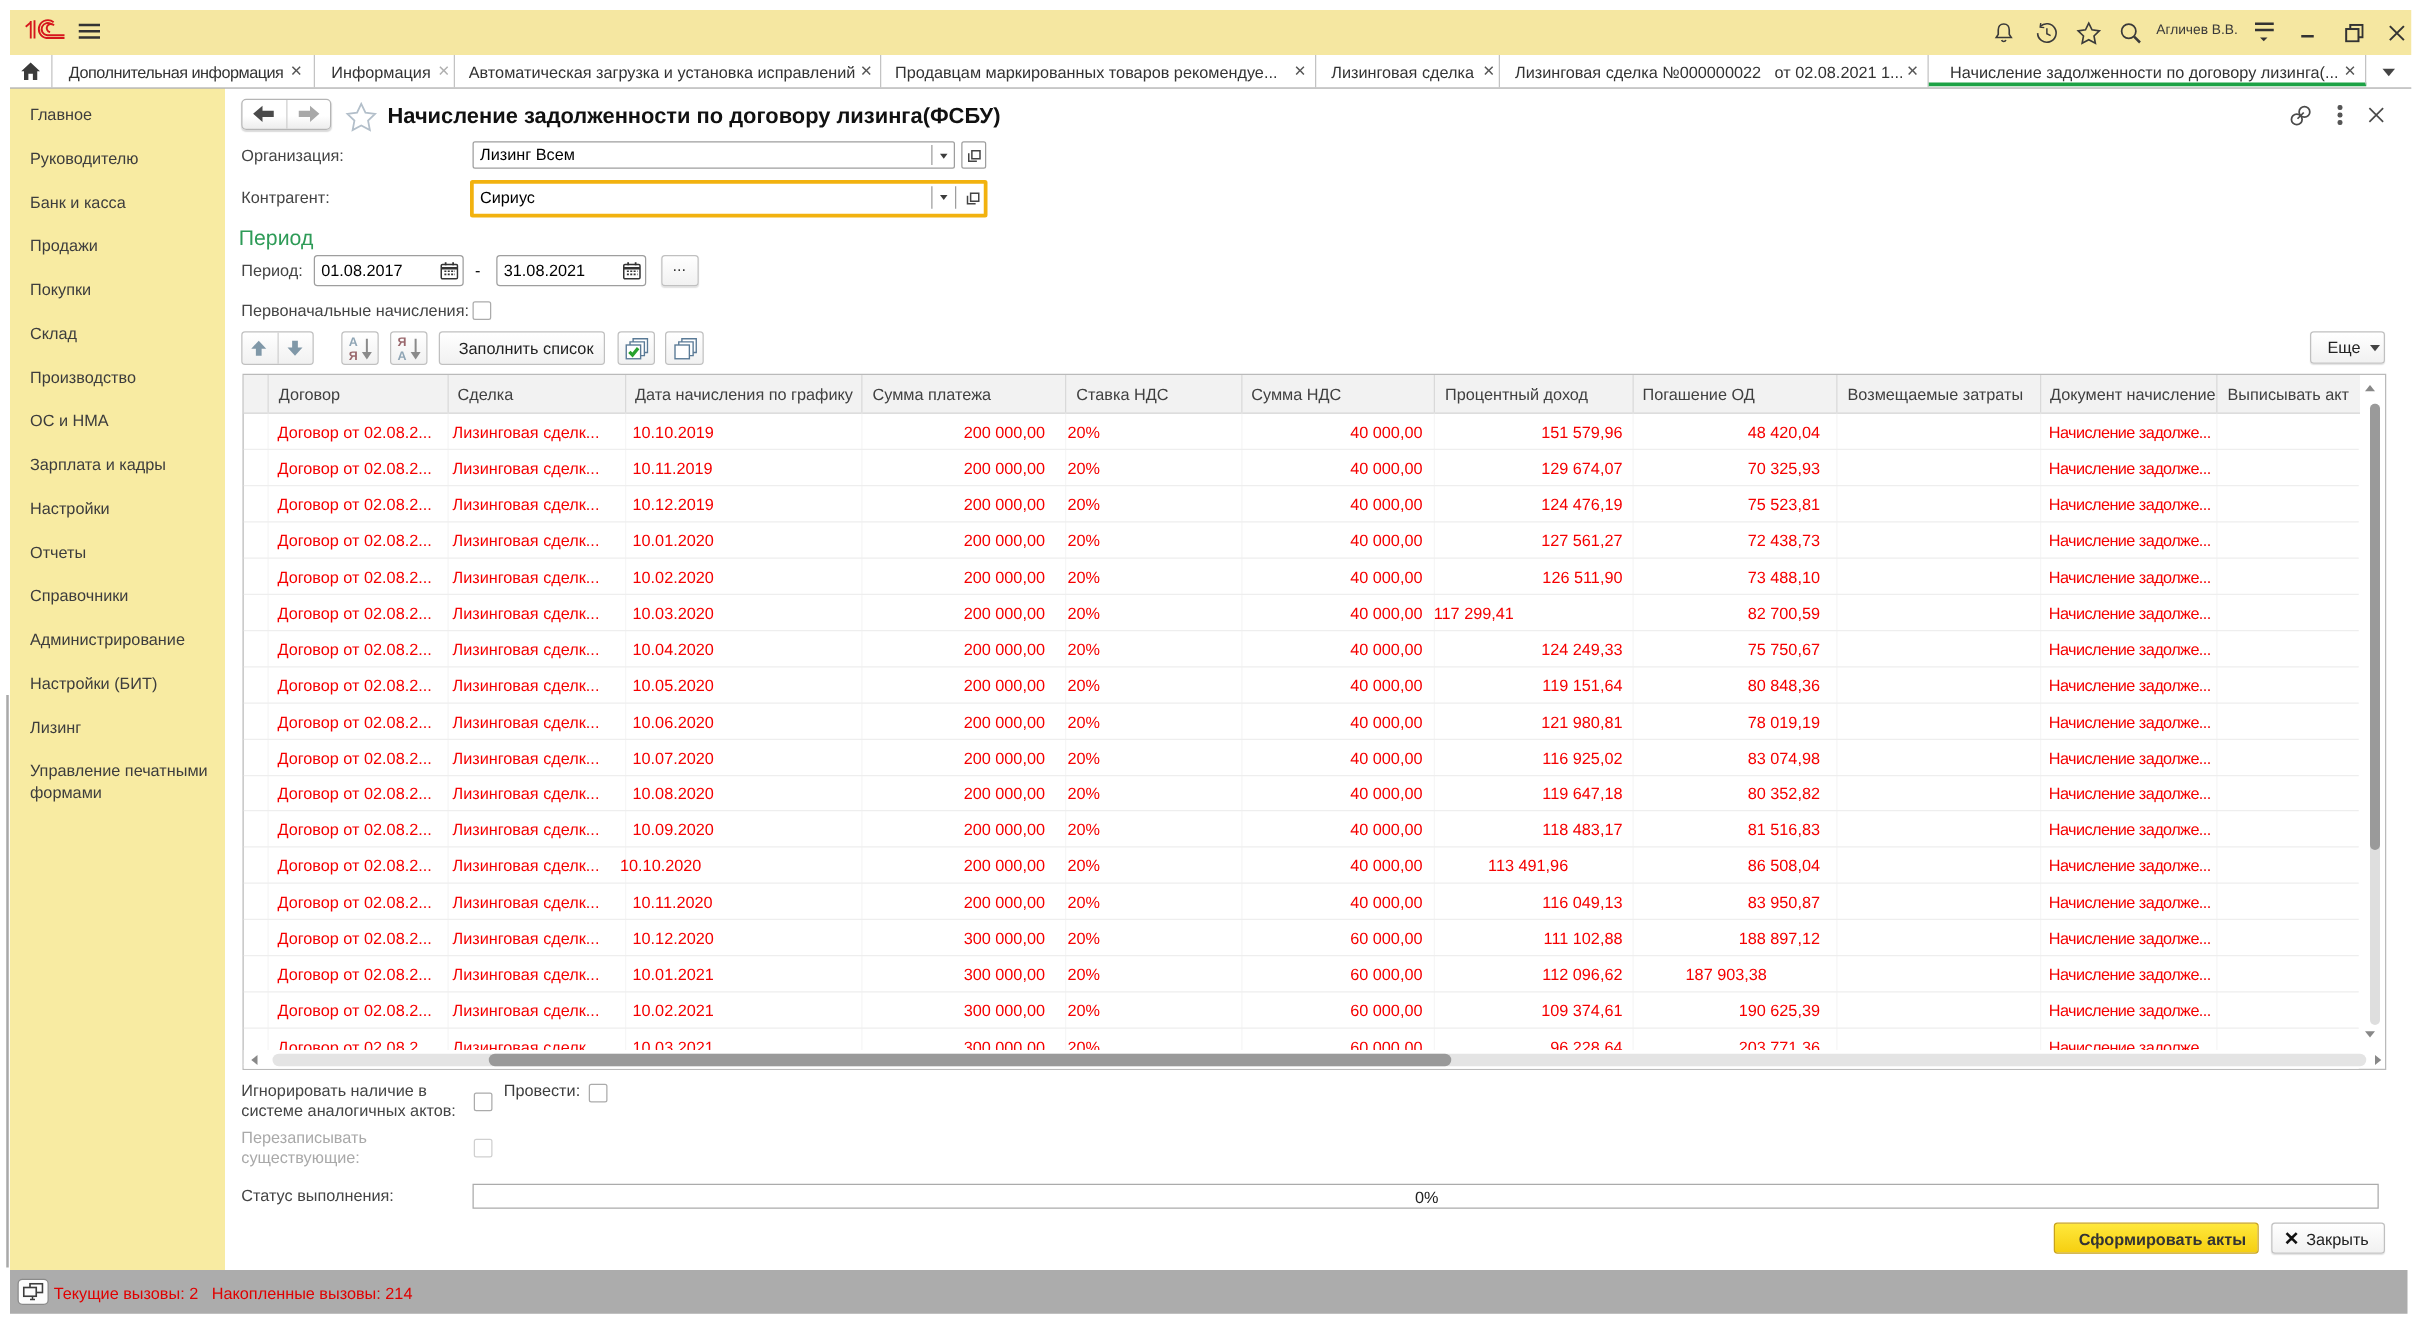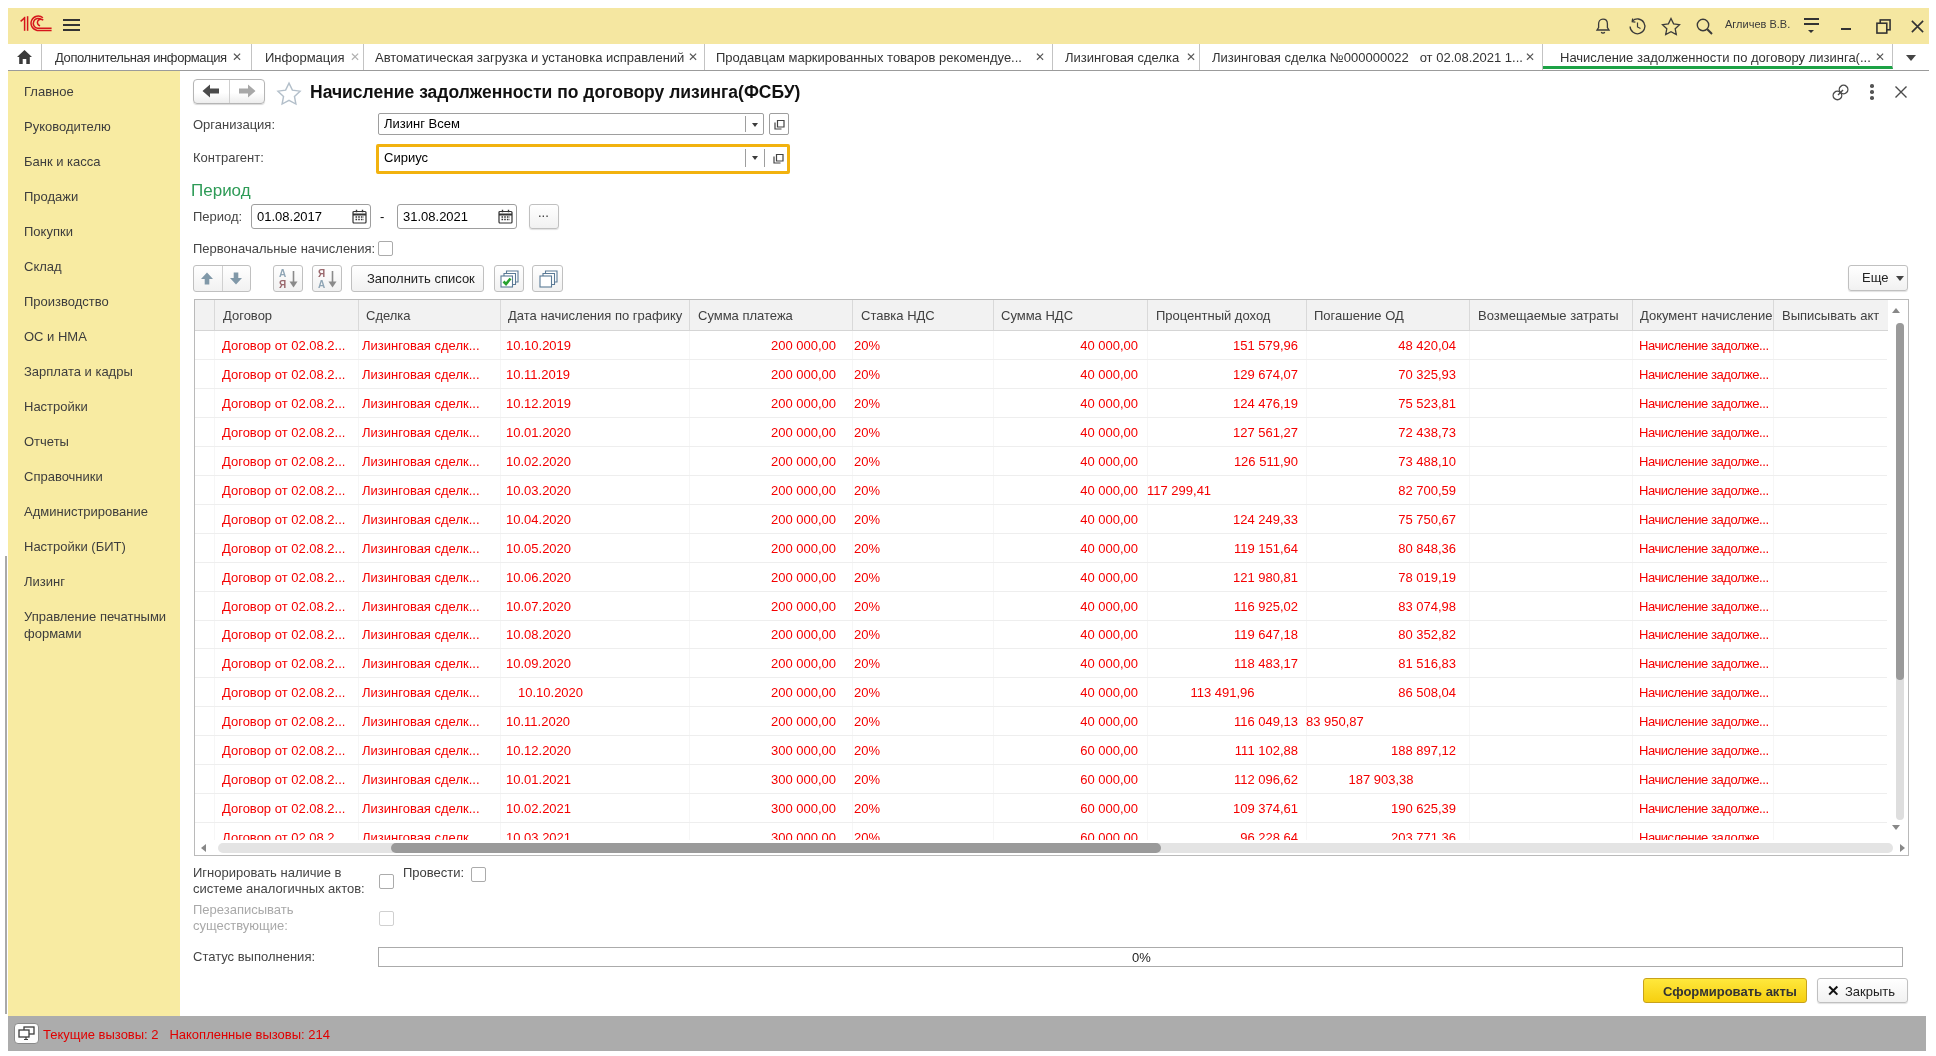--- a/index.html
+++ b/index.html
@@ -407,37 +407,37 @@
           <span style="left:494px;width:147px;text-align:right">200 000,00</span>
           <span style="left:659px">20%</span>
           <span style="left:798px;width:145px;text-align:right">40 000,00</span>
           <span style="left:952px;width:151px;text-align:right">118 483,17</span>
           <span style="left:1111px;width:150px;text-align:right">81 516,83</span>
           <span style="left:1444px;width:132px;overflow:hidden;letter-spacing:-0.45px">Начисление задолже...</span>
         </div>
       <div class="row" style="top:378.3px">
           <span style="left:27px">Договор от 02.08.2...</span>
           <span style="left:167px">Лизинговая сделк...</span>
-          <span style="left:323px">10.10.2020</span>
+          <span style="left:301px">10.10.2020</span>
           <span style="left:494px;width:147px;text-align:right">200 000,00</span>
           <span style="left:659px">20%</span>
           <span style="left:798px;width:145px;text-align:right">40 000,00</span>
           <span style="left:952px;width:151px;text-align:center">113 491,96</span>
           <span style="left:1111px;width:150px;text-align:right">86 508,04</span>
           <span style="left:1444px;width:132px;overflow:hidden;letter-spacing:-0.45px">Начисление задолже...</span>
         </div>
       <div class="row" style="top:407.2px">
           <span style="left:27px">Договор от 02.08.2...</span>
           <span style="left:167px">Лизинговая сделк...</span>
           <span style="left:311px">10.11.2020</span>
           <span style="left:494px;width:147px;text-align:right">200 000,00</span>
           <span style="left:659px">20%</span>
           <span style="left:798px;width:145px;text-align:right">40 000,00</span>
           <span style="left:952px;width:151px;text-align:right">116 049,13</span>
-          <span style="left:1111px;width:150px;">83 950,87</span>
+          <span style="left:1111px;width:150px;text-align:right">83 950,87</span>
           <span style="left:1444px;width:132px;overflow:hidden;letter-spacing:-0.45px">Начисление задолже...</span>
         </div>
       <div class="row" style="top:436.2px">
           <span style="left:27px">Договор от 02.08.2...</span>
           <span style="left:167px">Лизинговая сделк...</span>
           <span style="left:311px">10.12.2020</span>
           <span style="left:494px;width:147px;text-align:right">300 000,00</span>
           <span style="left:659px">20%</span>
           <span style="left:798px;width:145px;text-align:right">60 000,00</span>
           <span style="left:952px;width:151px;text-align:right">111 102,88</span>

